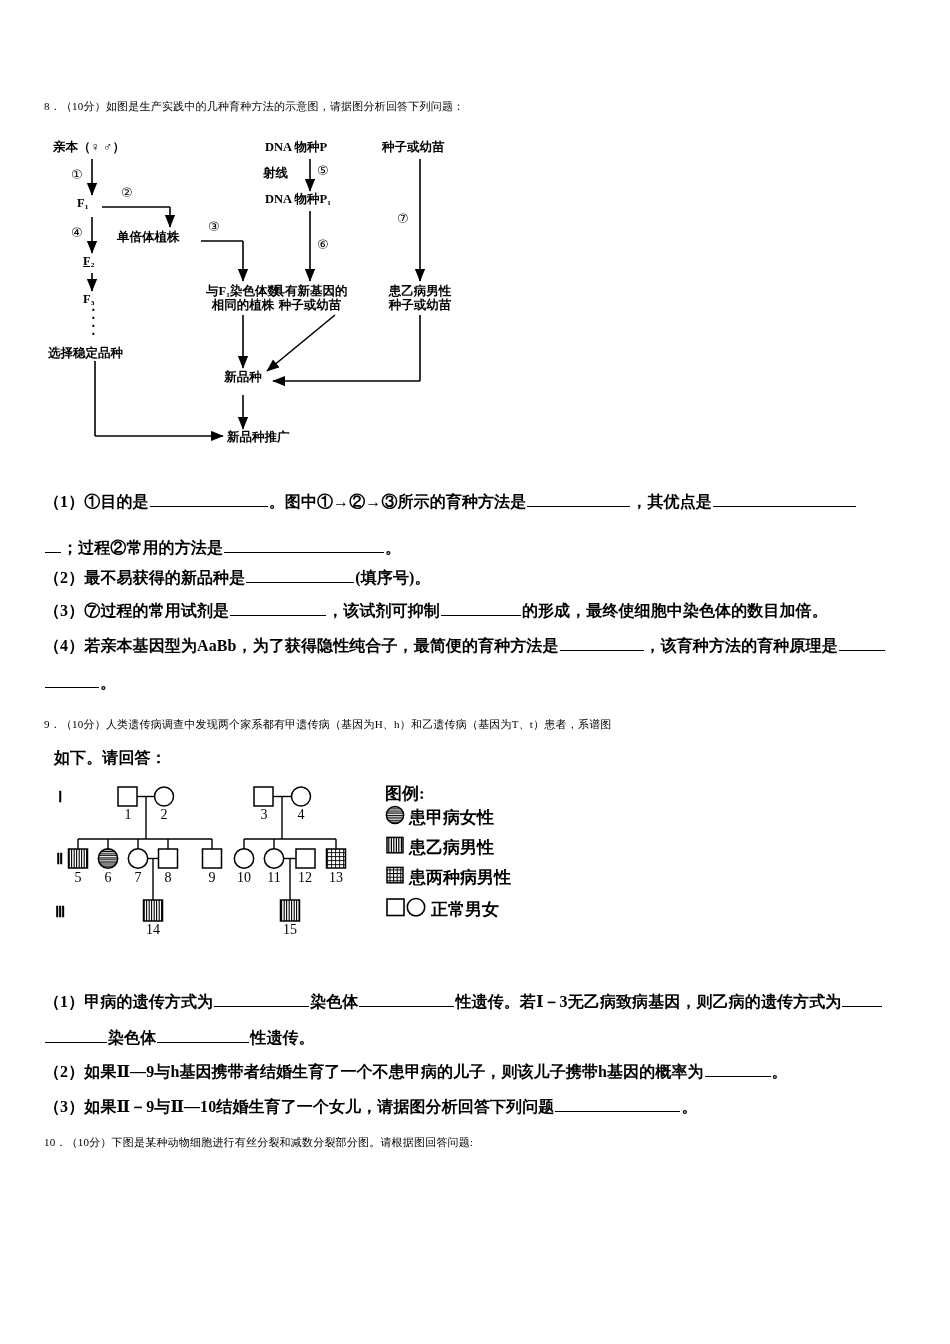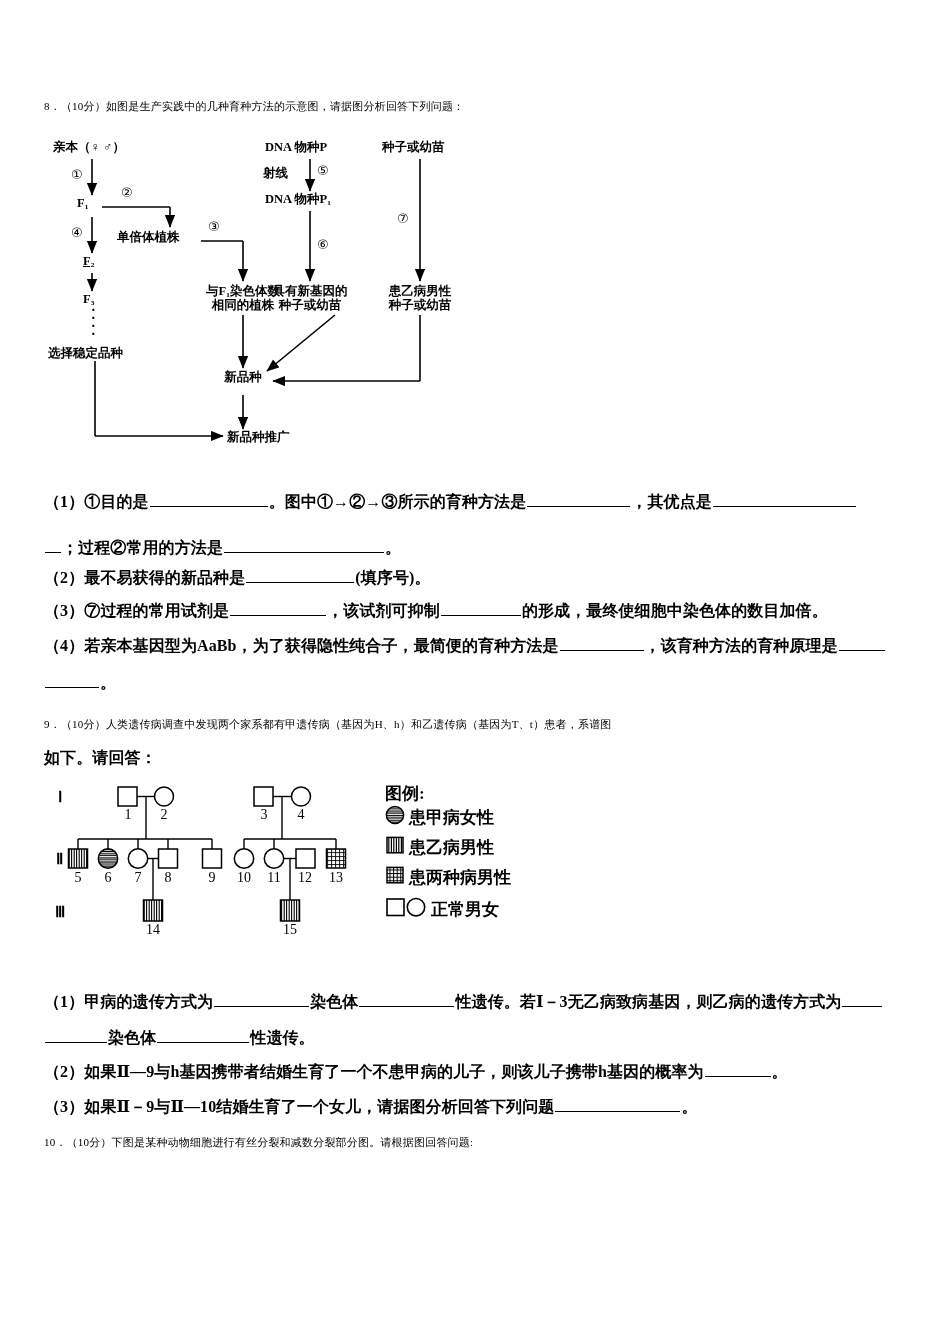--- a/index.html
+++ b/index.html
@@ -206,21 +206,21 @@
   <div class="q-line" style="left:44px; top:636px;">
     <span>（4）</span><span>若亲本基因型为AaBb，为了获得隐性纯合子，最简便的育种方法是</span><span class="blank" style="width:84px;"></span><span>，该育种方法的育种原理是</span><span class="blank" style="width:46px;"></span>
   </div>
   <div class="q-line" style="left:44px; top:673px;">
     <span class="blank" style="width:54px;"></span><span>。</span>
   </div>
 
   <div class="q-head" style="left:44px; top:717px;">
     <span>9</span><span>．</span><span>（10分）</span><span>人类遗传病调查中发现两个家系都有甲遗传病（基因为H、h）和乙遗传病（基因为T、t）患者，系谱图</span>
   </div>
-  <div class="q-line" style="left:44px; top:748px;">
+  <div class="q-line" style="left:54px; top:748px;">
     <span>如下。请回答：</span>
   </div>
 
   <div id="pedigree">
     <svg viewBox="0 0 350 175">
       <defs>
         <pattern id="vstripe" width="5" height="5" patternUnits="userSpaceOnUse">
           <rect width="5" height="5" fill="#fff"></rect>
           <line x1="1.2" y1="0" x2="1.2" y2="5" stroke="#000" stroke-width="1.1"></line>
           <line x1="3.6" y1="0" x2="3.6" y2="5" stroke="#000" stroke-width="1.1"></line>

